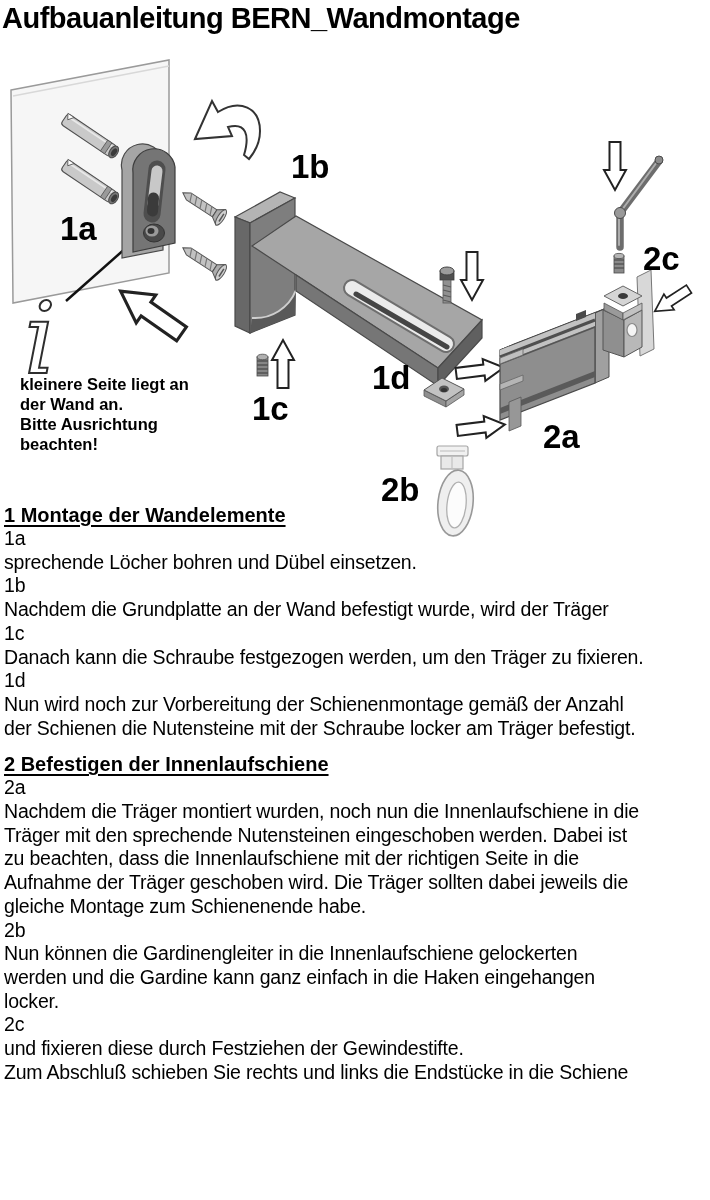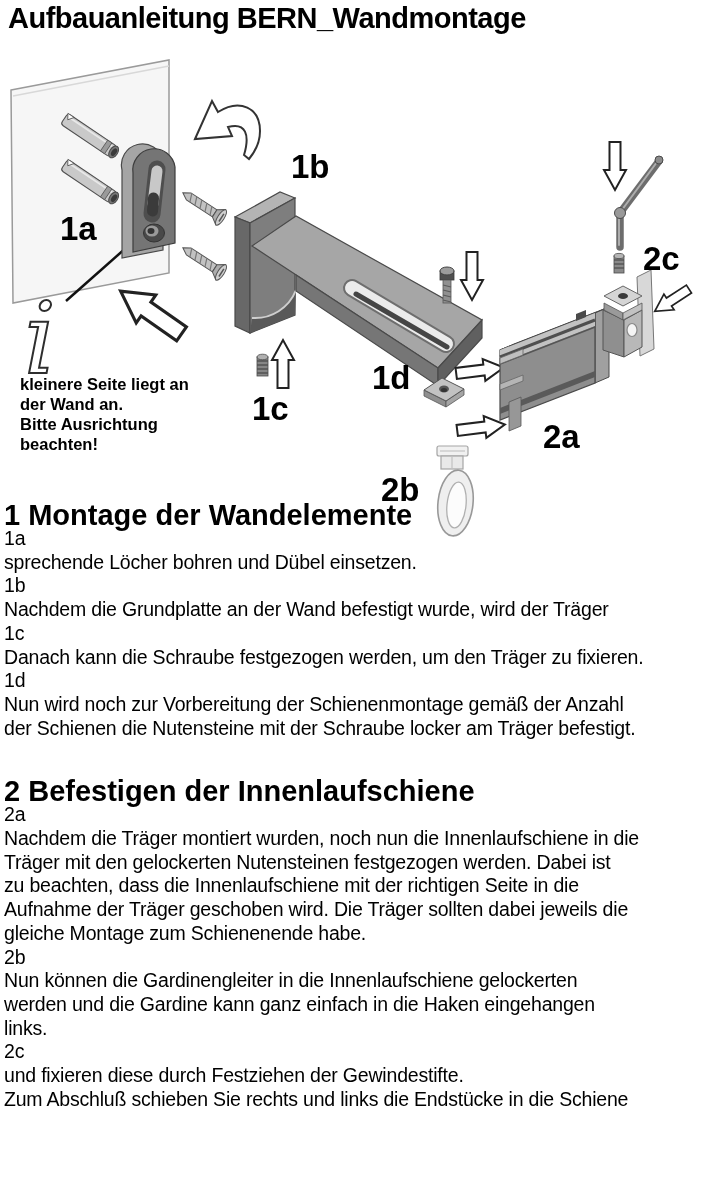--- a/index.html
+++ b/index.html
@@ -1,26 +1,26 @@
 <!DOCTYPE html>
 <html><head>
 <meta charset="utf-8">
 <style>
   html,body{margin:0;padding:0;background:#fff;}
   body{width:710px;height:1200px;position:relative;overflow:hidden;
        font-family:"Liberation Sans",sans-serif;color:#000;}
-  #title{position:absolute;left:8px;top:2px;font-size:29px;font-weight:bold;
+  #title{position:absolute;left:2px;top:2px;font-size:29px;font-weight:bold;
          letter-spacing:-0.5px;white-space:nowrap;}
   #diagram{position:absolute;left:0;top:0;width:710px;height:560px;}
   #instructions{position:absolute;left:4px;top:503px;width:704px;z-index:5;}
-  .sec-heading{font-size:29px;font-weight:bold;line-height:24px;
-               text-decoration-thickness:2px;
+  .sec-heading{font-size:20px;font-weight:bold;line-height:24px;
+               text-decoration:underline;text-decoration-thickness:2px;
                text-underline-offset:3px;white-space:nowrap;}
   .ln{font-size:19.5px;line-height:23.7px;white-space:nowrap;letter-spacing:-0.2px;}
-  .sec2{margin-top:39px;}
+  .sec2{margin-top:12px;}
   svg text.plbl{font-family:"Liberation Sans",sans-serif;font-size:33px;font-weight:bold;fill:#000;}
   svg text.note{font-family:"Liberation Sans",sans-serif;font-size:16.5px;font-weight:bold;fill:#000;}
   svg text.iglyph{font-family:"DejaVu Serif",serif;font-style:italic;font-size:100px;
                   fill:#ffffff;stroke:#2e2e2e;stroke-width:2px;}
 </style>
 </head>
 <body>
 
 <div id="title">Aufbauanleitung BERN_Wandmontage</div>
 
@@ -213,24 +213,24 @@
   <div class="ln">Nachdem die Grundplatte an der Wand befestigt wurde, wird der Träger</div>
   <div class="ln">1c</div>
   <div class="ln">Danach kann die Schraube festgezogen werden, um den Träger zu fixieren.</div>
   <div class="ln">1d</div>
   <div class="ln">Nun wird noch zur Vorbereitung der Schienenmontage gemäß der Anzahl</div>
   <div class="ln">der Schienen die Nutensteine mit der Schraube locker am Träger befestigt.</div>
 
   <div class="sec-heading sec2">2 Befestigen der Innenlaufschiene</div>
   <div class="ln">2a</div>
   <div class="ln">Nachdem die Träger montiert wurden, noch nun die Innenlaufschiene in die</div>
-  <div class="ln">Träger mit den gelockerten Nutensteinen festgezogen werden. Dabei ist</div>
+  <div class="ln">Träger mit den sprechende Nutensteinen eingeschoben werden. Dabei ist</div>
   <div class="ln">zu beachten, dass die Innenlaufschiene mit der richtigen Seite in die</div>
   <div class="ln">Aufnahme der Träger geschoben wird. Die Träger sollten dabei jeweils die</div>
   <div class="ln">gleiche Montage zum Schienenende habe.</div>
   <div class="ln">2b</div>
   <div class="ln">Nun können die Gardinengleiter in die Innenlaufschiene gelockerten</div>
   <div class="ln">werden und die Gardine kann ganz einfach in die Haken eingehangen</div>
-  <div class="ln">links.</div>
+  <div class="ln">locker.</div>
   <div class="ln">2c</div>
   <div class="ln">und fixieren diese durch Festziehen der Gewindestifte.</div>
   <div class="ln">Zum Abschluß schieben Sie rechts und links die Endstücke in die Schiene</div>
 </div>
 
 </body></html>

